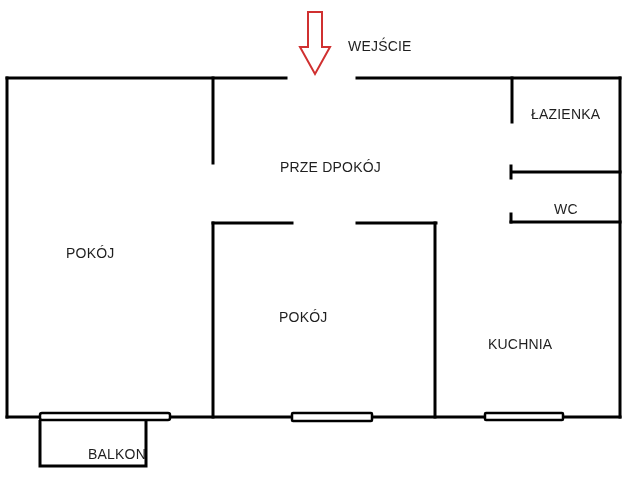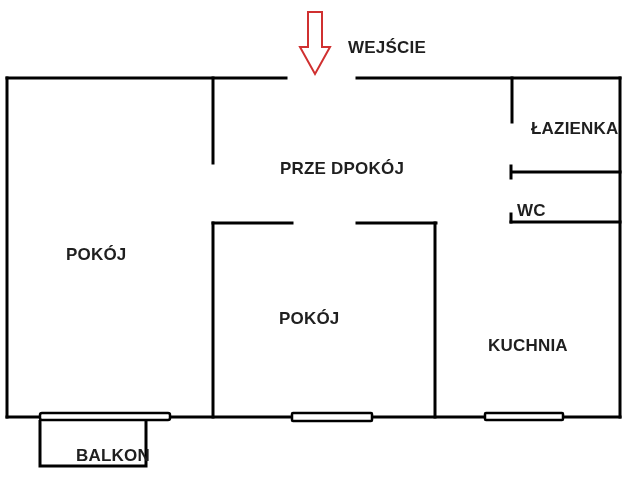--- a/index.html
+++ b/index.html
@@ -1,18 +1,18 @@
 <!DOCTYPE html>
 <html><head>
 <meta charset="utf-8">
 <style>
   html, body { margin: 0; padding: 0; background: #ffffff; }
   body { width: 638px; height: 480px; position: relative; overflow: hidden; font-family: "Liberation Sans", "DejaVu Sans", sans-serif; }
   #plan { position: absolute; left: 0; top: 0; }
-  .label { position: absolute; font-family: "Liberation Sans", "DejaVu Sans", sans-serif; font-weight: bold; font-size: 17px; color: #1f1f1f; white-space: nowrap; letter-spacing: 0.2px; }
+  .label { position: absolute; font-family: "Liberation Sans", "DejaVu Sans", sans-serif; font-weight: normal; font-size: 14px; color: #1f1f1f; white-space: nowrap; letter-spacing: 0.2px; }
 </style>
 </head>
 <body>
 
 <svg id="plan" width="638" height="480" viewBox="0 0 638 480" xmlns="http://www.w3.org/2000/svg">
   <g stroke="#000" stroke-width="3" fill="none" stroke-linecap="square">
 
     <line x1="7" y1="78" x2="286" y2="78"></line>
     <line x1="357" y1="78" x2="620" y2="78"></line>
 
@@ -53,18 +53,18 @@
     <polyline points="40,420 40,466 146,466 146,420"></polyline>
   </g>
 
   <g>
     <path d="M308,12 L322,12 L322,47 L330,47 L315,74 L300,47 L308,47 Z" fill="#fff" stroke="#d03030" stroke-width="2" stroke-linejoin="miter"></path>
   </g>
 </svg>
 
 <div class="label" style="left:348px; top:38px;">WEJŚCIE</div>
 <div class="label" style="left:280px; top:159px;">PRZE DPOKÓJ</div>
-<div class="label" style="left:531px; top:119px;">ŁAZIENKA</div>
-<div class="label" style="left:517px; top:201px;">WC</div>
+<div class="label" style="left:531px; top:106px;">ŁAZIENKA</div>
+<div class="label" style="left:554px; top:201px;">WC</div>
 <div class="label" style="left:66px; top:245px;">POKÓJ</div>
 <div class="label" style="left:279px; top:309px;">POKÓJ</div>
 <div class="label" style="left:488px; top:300px;margin-top:36px;">KUCHNIA</div>
-<div class="label" style="left:52px; top:446px;padding-left:24px;">BALKON</div>
+<div class="label" style="left:64px; top:446px;padding-left:24px;">BALKON</div>
 
 </body></html>

